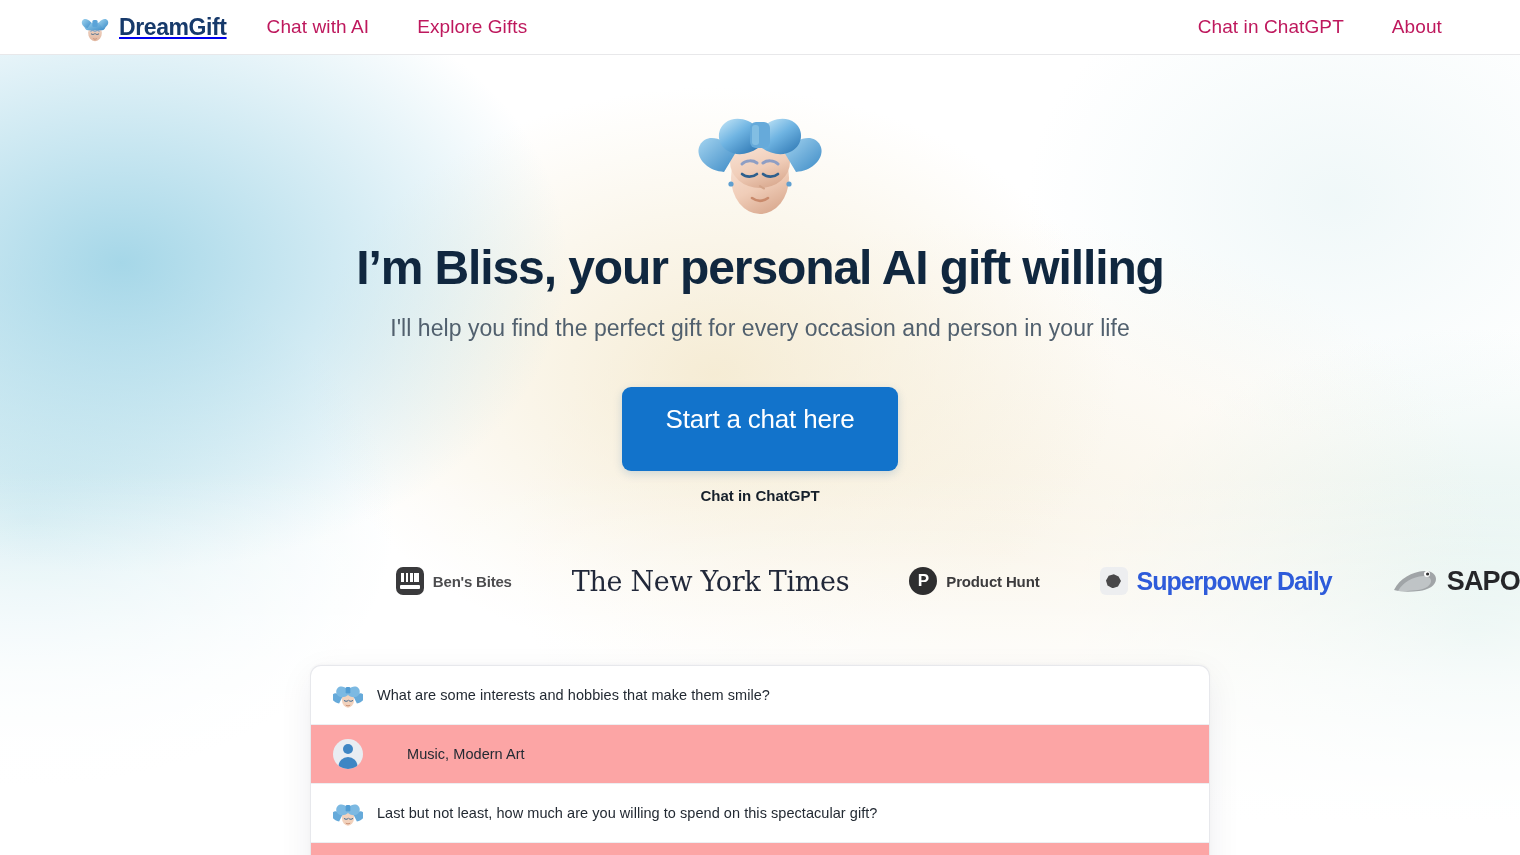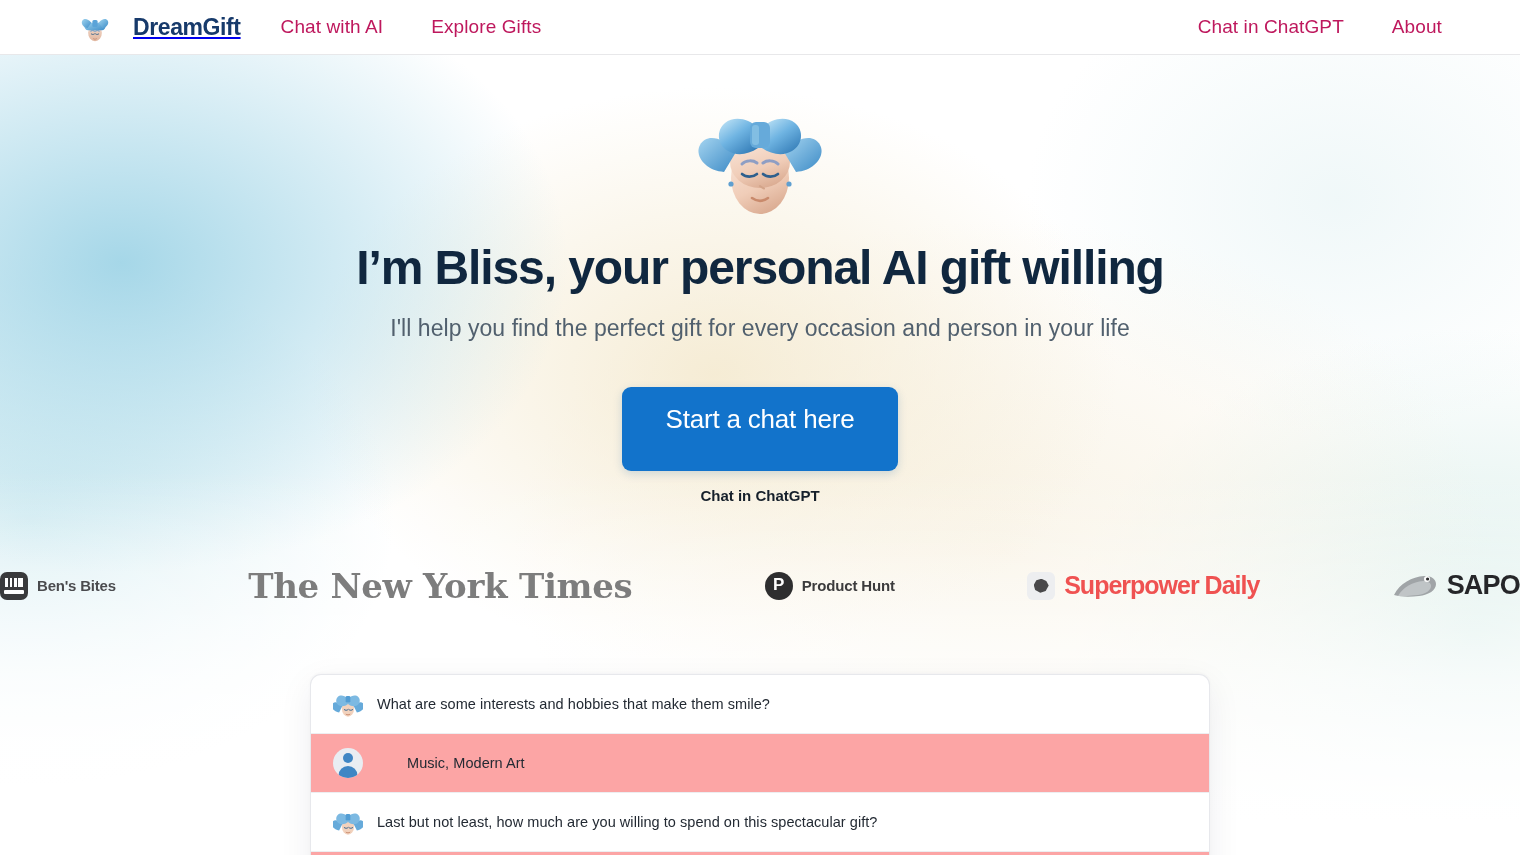--- a/index.html
+++ b/index.html
@@ -26,21 +26,21 @@
     background: #ffffff;
     border-bottom: 1px solid #e8e8ea;
     display: flex;
     align-items: center;
     padding: 0 78px;
   }
 
   .brand {
     display: flex;
     align-items: center;
-    gap: 21px;
+    gap: 7px;
     margin-right: 40px;
     cursor: pointer;
   }
 
   .brand-mark {
     width: 34px;
     height: 34px;
     flex: 0 0 34px;
     position: relative;
     display: block;
@@ -166,21 +166,21 @@
     color: #16202b;
     text-decoration: none;
     cursor: pointer;
   }
 
   
   .press {
     margin-top: 62px;
     display: flex;
     align-items: center;
-    justify-content: space-between;
+    justify-content: flex-end;
     gap: 60px;
   }
 
   .press-item {
     display: flex;
     align-items: center;
     gap: 9px;
     opacity: 0.92;
   }
 
@@ -202,23 +202,23 @@
     content:"";
     position:absolute; left:4px; right:4px; bottom:6px; height:4px;
     background:#fff; border-radius:1px;
   }
   .bb-text {
     font-size: 15px; font-weight: 700; color: #3d3d40; letter-spacing: -0.2px;
   }
 
   .nyt-text {
     font-family: "DejaVu Serif", "Liberation Serif", serif;
-    font-size: 34px;
-    font-weight: 700;
-    color: #737373;
+    font-size: 27px;
+    font-weight: 400;
+    color: #0f172a;
     letter-spacing: -0.3px;
     white-space: nowrap;
   }
 
   .ph-icon {
     width: 28px; height: 28px; border-radius: 50%;
     background: #1d1d1f; color: #fff;
     display:flex; align-items:center; justify-content:center;
     font-size: 17px; font-weight: 700; flex: 0 0 28px;
     padding-bottom: 1px;
@@ -227,21 +227,21 @@
 
   .sp-icon {
     width: 28px; height: 28px; border-radius: 6px;
     background: #eceef0; flex: 0 0 28px;
     display:flex; align-items:center; justify-content:center;
   }
   .sp-blob {
     width: 15px; height: 14px; background: #3a3a3c;
     clip-path: polygon(18% 10%,52% 0,84% 16%,100% 48%,80% 88%,44% 100%,10% 80%,0 44%);
   }
-  .sp-text { font-size: 25px; font-weight: 700; color: #ef4444; letter-spacing: -1px; }
+  .sp-text { font-size: 25px; font-weight: 700; color: #1d4ed8; letter-spacing: -1px; }
 
   .sapo-icon { width: 46px; height: 30px; position: relative; flex: 0 0 46px; }
   .sapo-text { font-size: 27px; font-weight: 800; color: #151518; letter-spacing: -0.8px; }
 
   
   .chat-card {
     position: relative;
     z-index: 6;
     width: 900px;
     margin: 68px auto 0;

